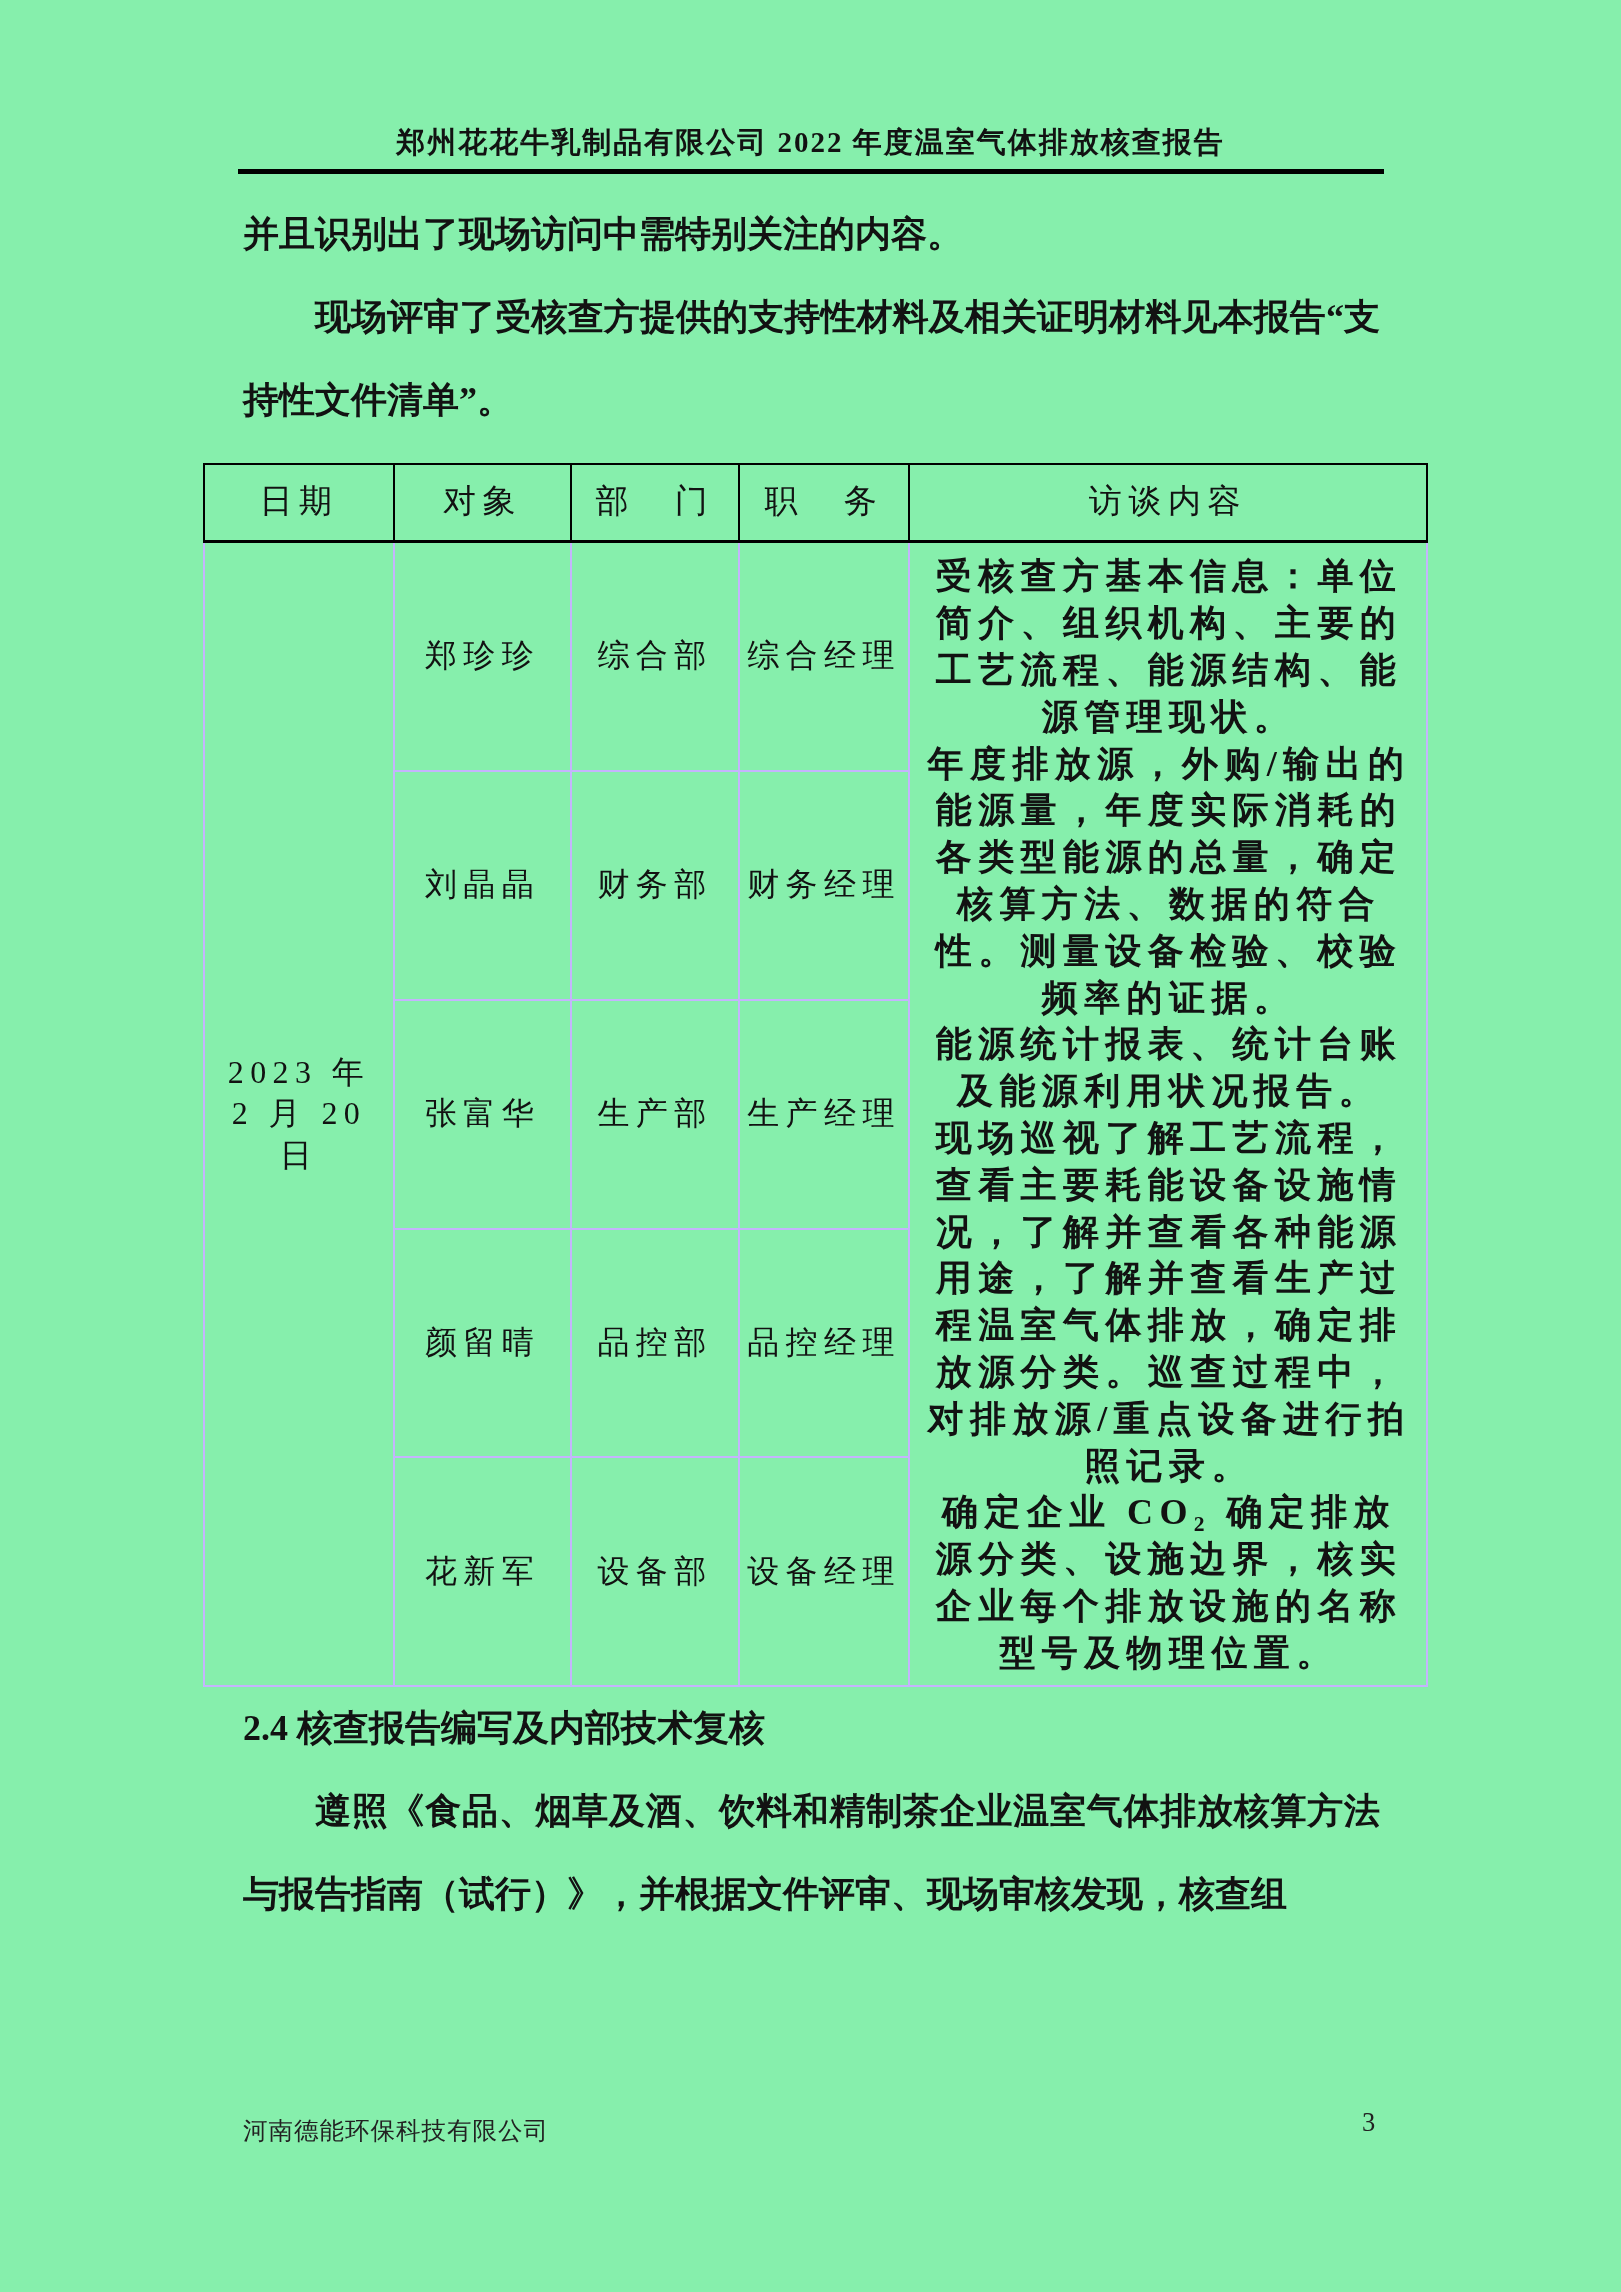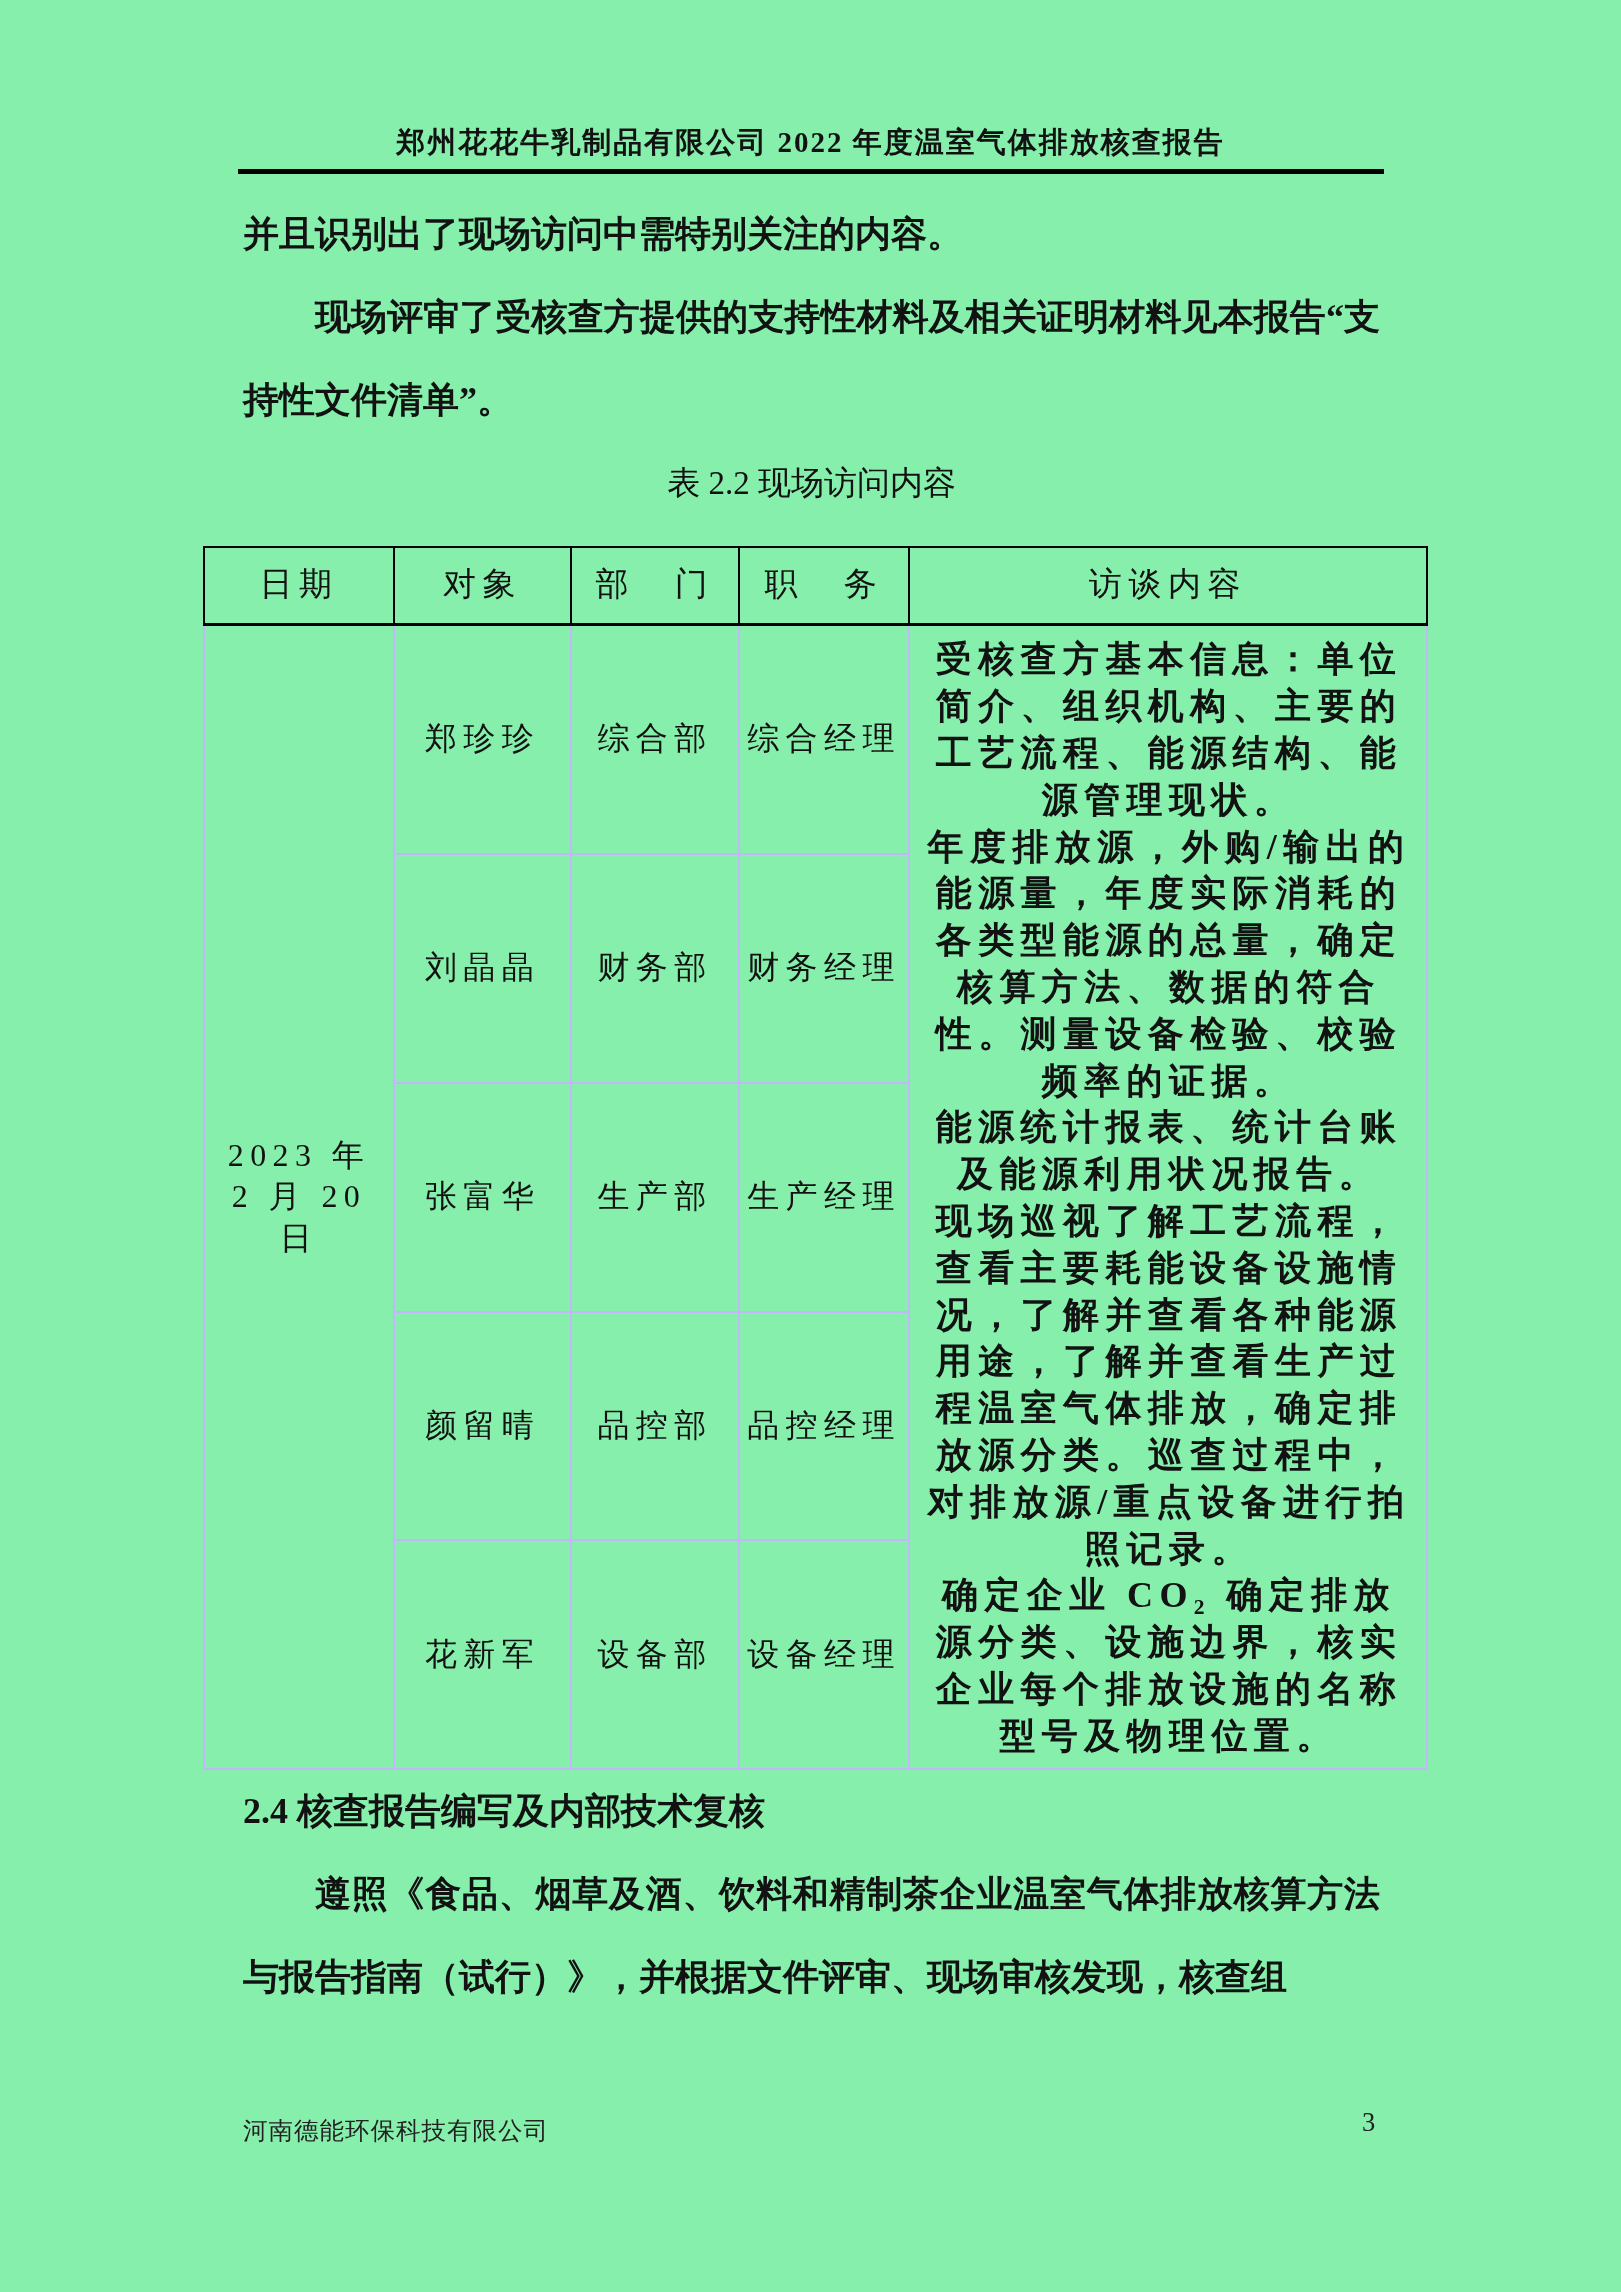--- a/index.html
+++ b/index.html
@@ -70,21 +70,20 @@
   <div class="head-rule"></div>
 
   <div class="body-flow">
 
     <p>并且识别出了现场访问中需特别关注的内容。</p>
 
     <p class="indent">现场评审了受核查方提供的支持性材料及相关证明材料见本报告“支持性文件清单”。</p>
 
 
 
-    <div class="table-caption">表 2.2 现场访问内容</div>
 
     <table class="interview">
       <colgroup>
         <col style="width:190px">
           <col style="width:177px">
           <col style="width:168px">
           <col style="width:170px">
           <col style="width:518px">
       </colgroup>
       <thead>

